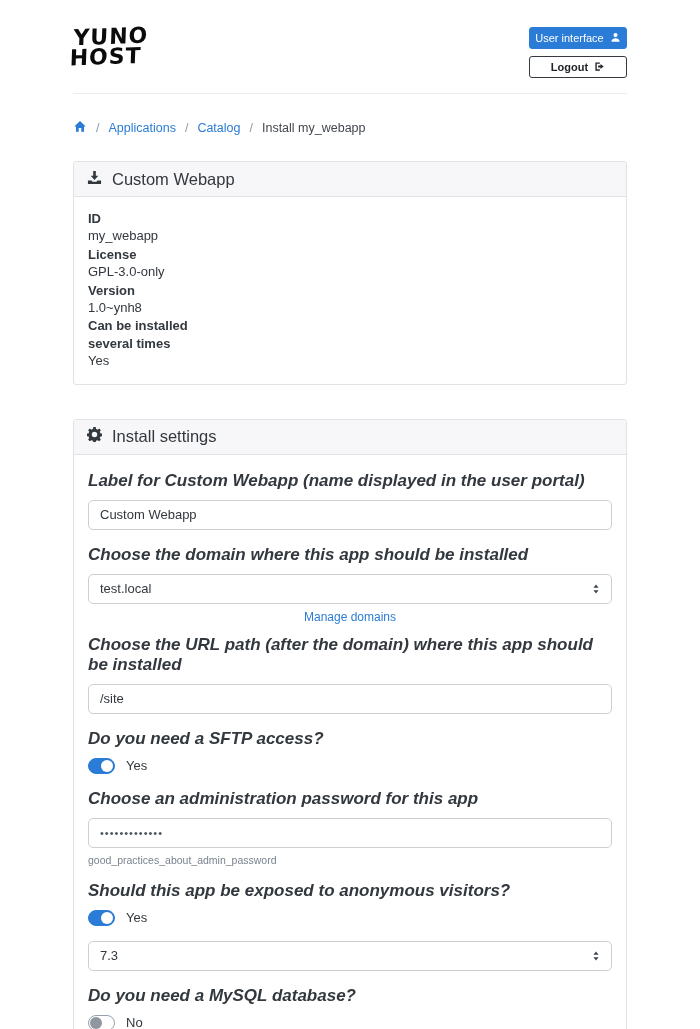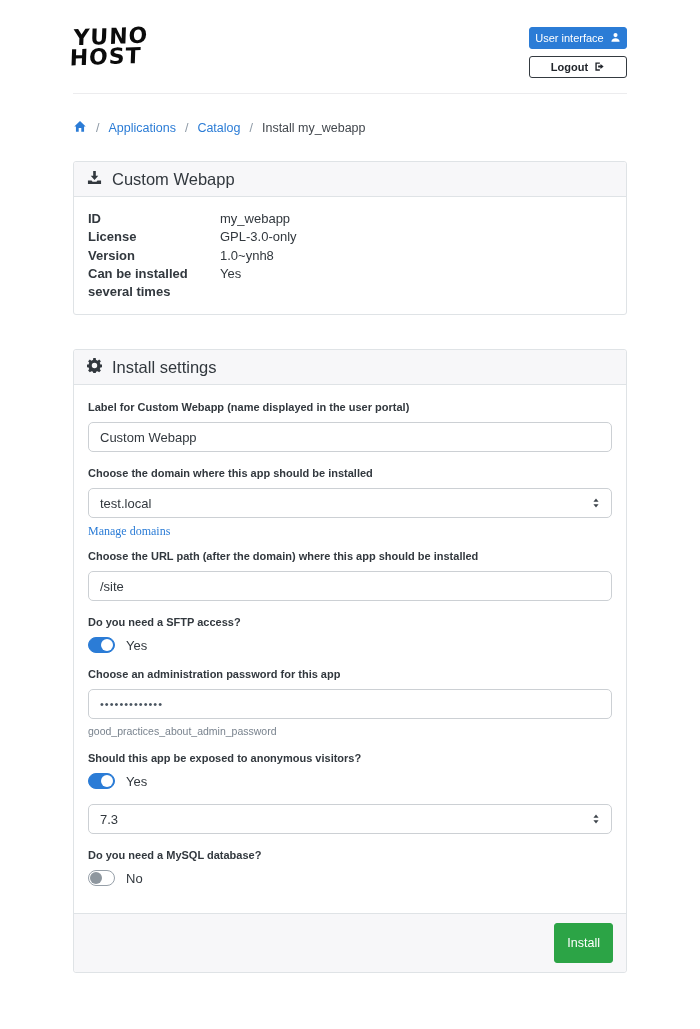--- a/index.html
+++ b/index.html
@@ -42,37 +42,37 @@
   .panel-app { margin-top:25px; }
   .panel-install { margin-top:34px; }
   .panel-header {
     background:#f7f7f9; border-bottom:1px solid #dfe3e6; border-radius:3px 3px 0 0;
     padding:7px 13px; font-size:16.5px; color:#32383e;
     display:flex; align-items:center; gap:10px; height:35px;
   }
   .panel-body { padding:13px 14px; font-size:13px; }
 
   
-  .info-row { display:flex; line-height:1.34; margin-bottom:1px; }
+  .info-row { display:flex; line-height:1.34; margin-bottom:1px;flex-direction:column; }
   .info-label { width:132px; flex-shrink:0; font-weight:bold; color:#32383e; }
   .info-value { flex:1; color:#32383e; }
 
   
   .form-group { margin-bottom:15px; }
-  .form-label { display:block; font-size:11px; font-weight:bold; color:#32383e; margin-bottom:9px; }
+  .form-label { display:block; font-size:17px; font-weight:bold; color:#32383e; margin-bottom:9px;font-style:italic; }
   .text-input {
     width:100%; height:30px; border:1px solid #ccd0d4; border-radius:5px;
     padding:0 11px; font-size:13px; color:#32383e; background:#fff; outline:none;
     font-family:"Liberation Sans", sans-serif; display:flex; align-items:center;
   }
   input.text-input { display:block; }
   .pw-input { font-size:11px; letter-spacing:1px; color:#4a5560; }
   .select-wrap { position:relative; cursor:pointer; }
   .select-caret { position:absolute; right:11px; top:8px; pointer-events:none; }
-  .link-row { text-align:left; margin-top:5px; margin-bottom:11px;font-family:Liberation Serif, serif; }
+  .link-row { text-align:center; margin-top:5px; margin-bottom:11px; }
   .link-row a { color:#2b7cd6; font-size:12px; text-decoration:none; cursor:pointer; }
   .helper { font-size:10.5px; color:#79838e; margin-top:6px; }
 
   
   .toggle-row { display:flex; align-items:center; gap:11px; margin-top:3px; }
   .toggle { width:27px; height:16px; border-radius:8px; position:relative; cursor:pointer; flex-shrink:0; }
   .toggle .knob { width:12px; height:12px; border-radius:50%; position:absolute; top:1px; }
   .toggle[data-state="on"] { background:#2b7cd6; border:1px solid #2b7cd6; }
   .toggle[data-state="on"] .knob { right:1px; background:#fff; }
   .toggle[data-state="off"] { background:#fff; border:1px solid #97a0a9; }

